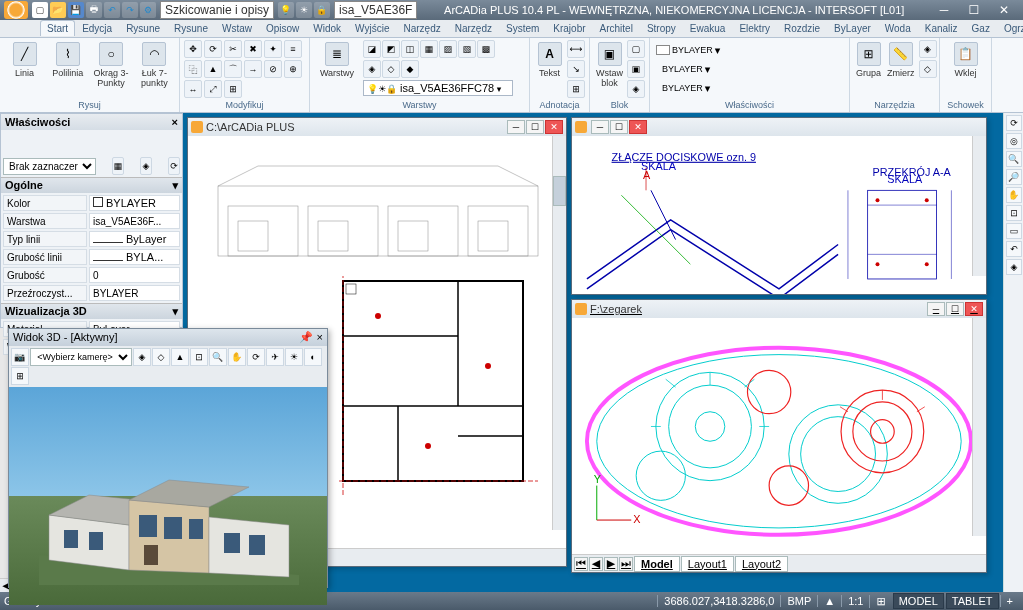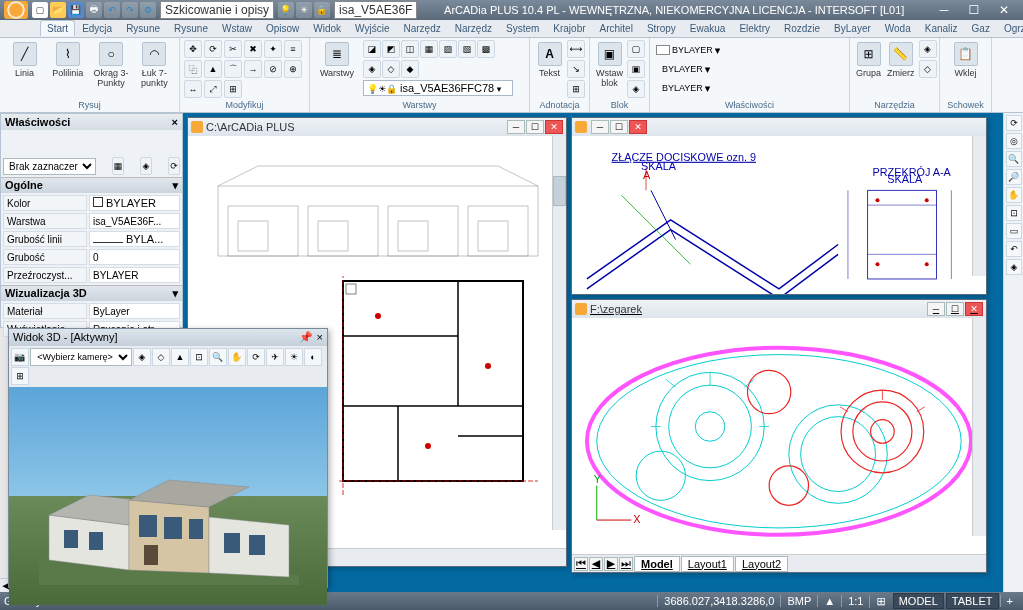--- a/index.html
+++ b/index.html
@@ -321,20 +321,24 @@
     </div>
   <table class="props-table">
     <tbody>
         <tr>
           <td>Kolor</td>
           <td><span style="display:inline-block;width:10px;height:10px;border:1px solid #333;background:#fff;margin-right:3px;"></span><span>BYLAYER</span></td>
         </tr>
     <tr>
           <td>Warstwa</td>
           <td>isa_V5AE36F...</td>
+        </tr>
+    <tr>
+          <td>Typ linii</td>
+          <td><span style="border-top:1px solid #333;display:inline-block;width:30px;margin-right:3px;"></span><span>ByLayer</span></td>
         </tr>
     <tr>
           <td>Grubość linii</td>
           <td><span style="border-top:1px solid #333;display:inline-block;width:30px;margin-right:3px;"></span><span>BYLA...</span></td>
         </tr>
     <tr>
           <td>Grubość</td>
           <td>0</td>
         </tr>
     <tr>

